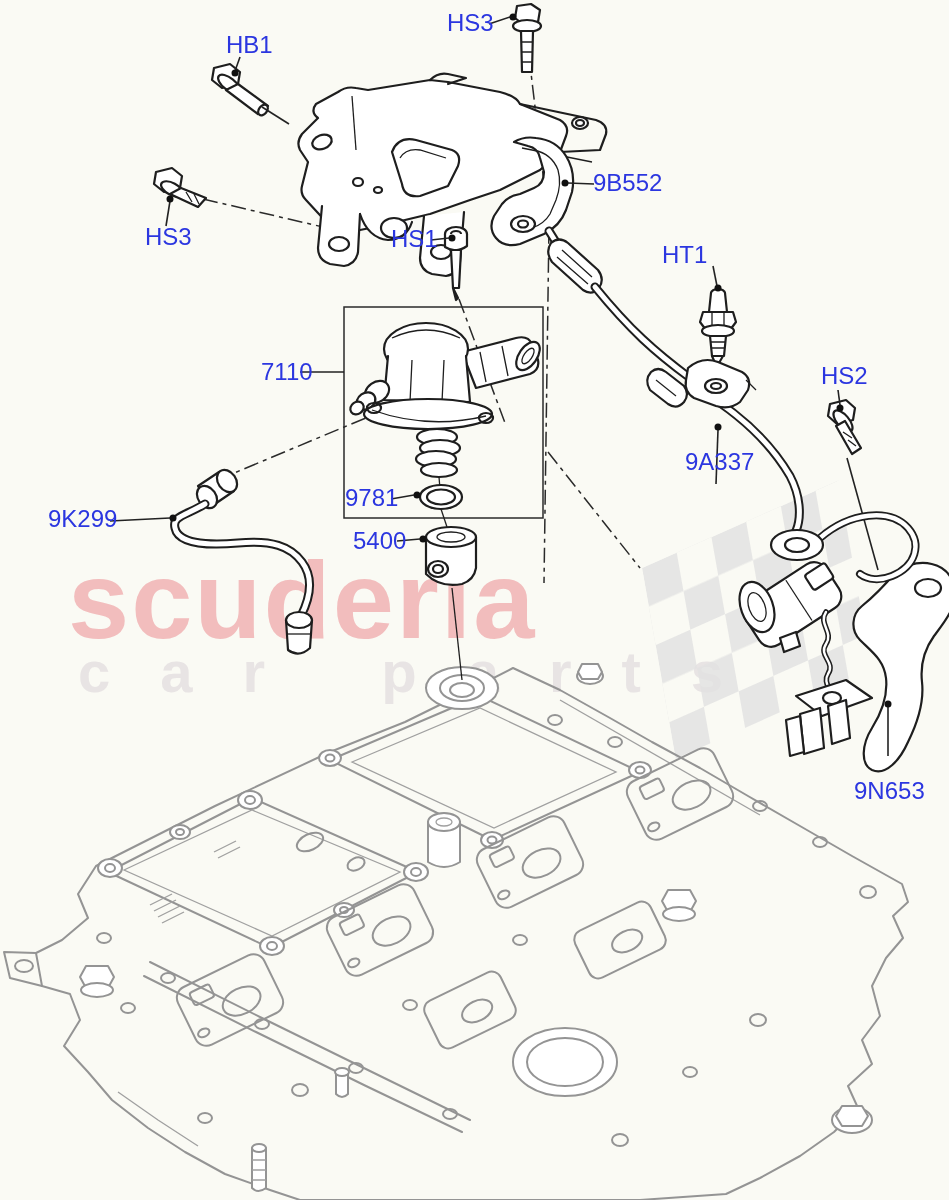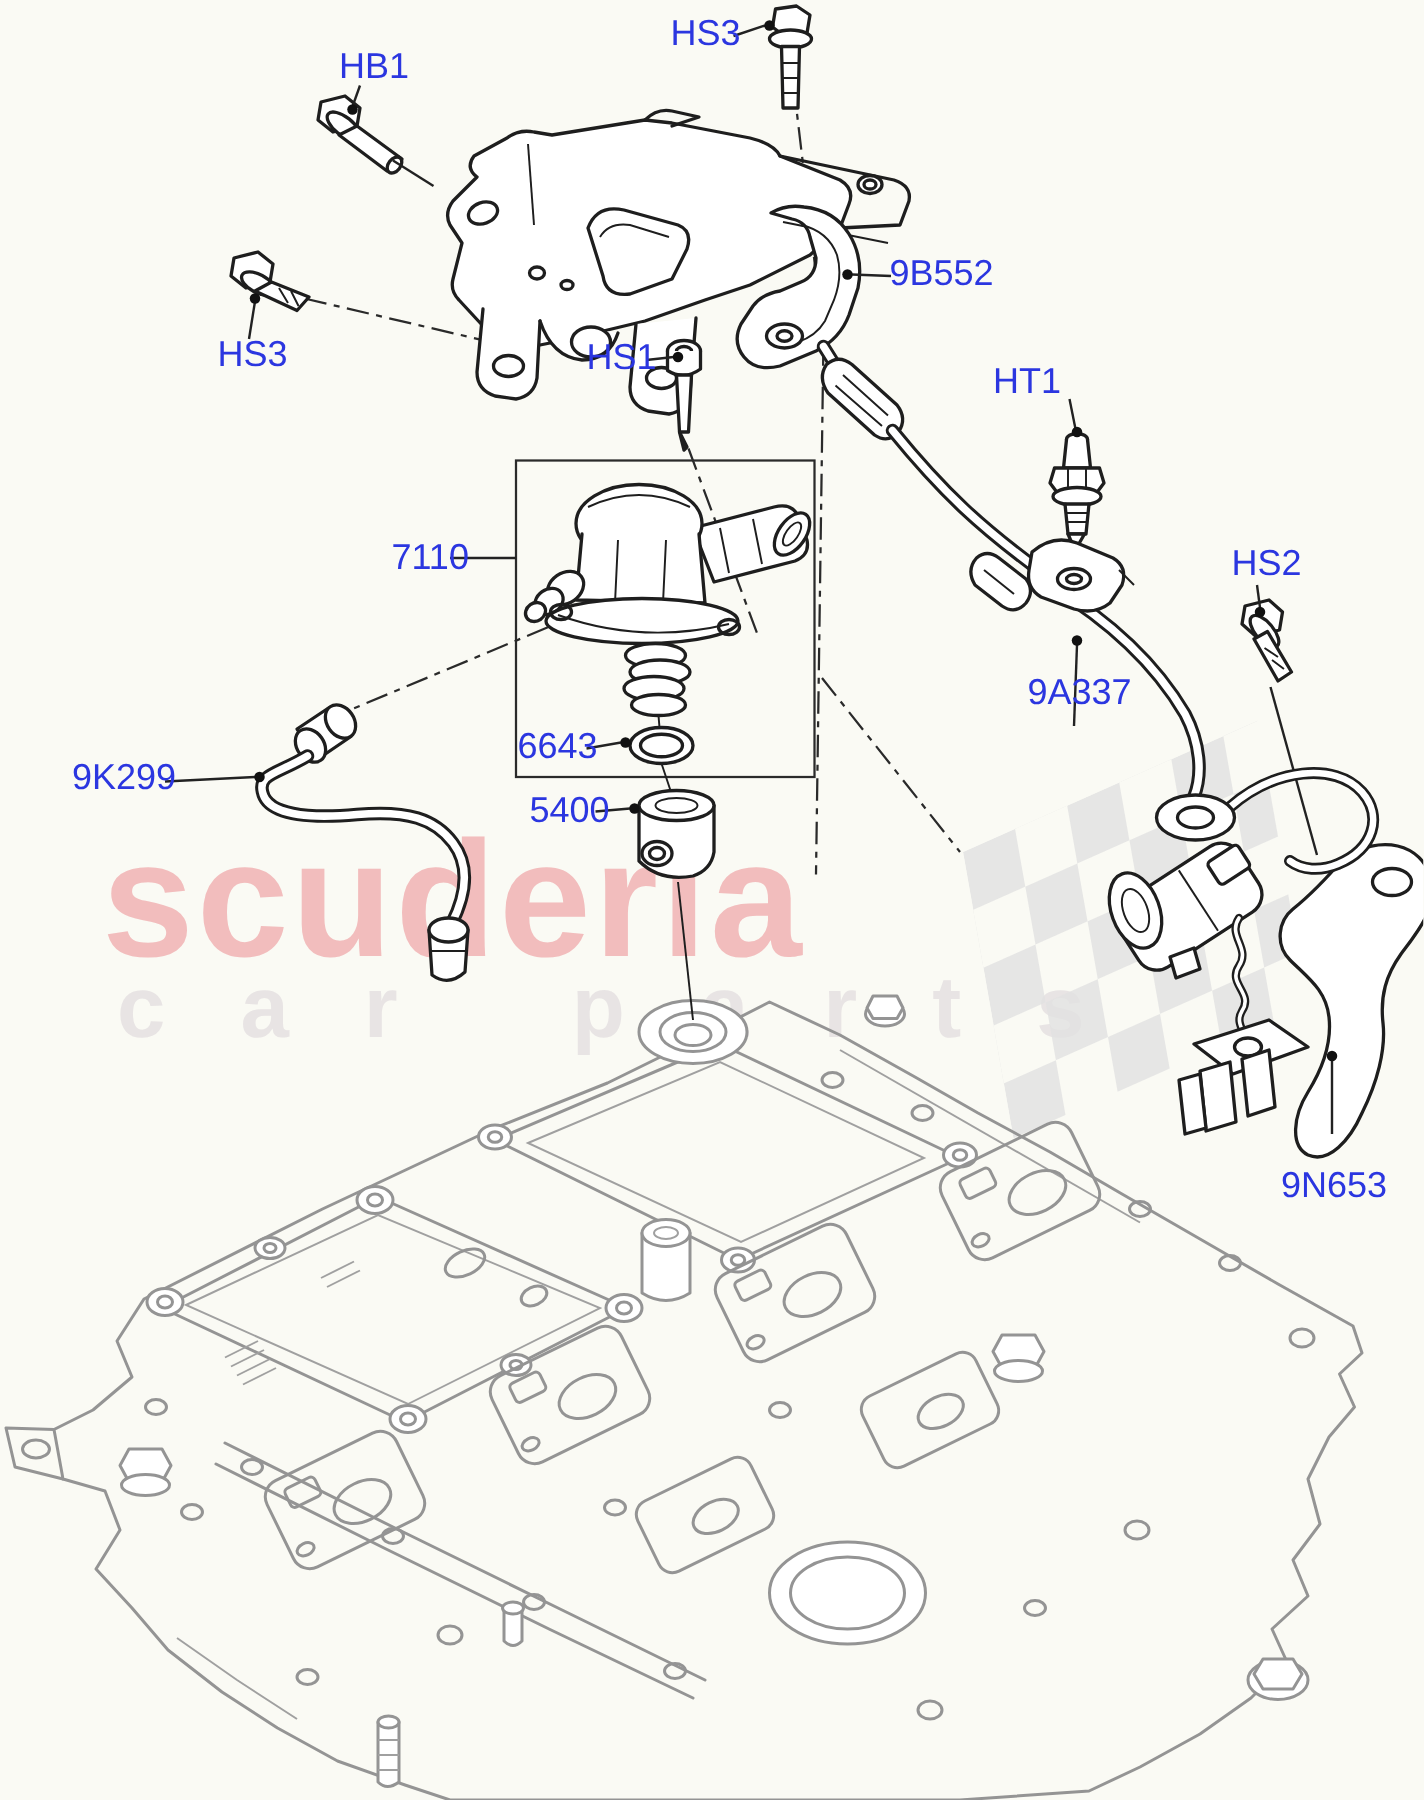--- a/index.html
+++ b/index.html
@@ -439,18 +439,18 @@
   </svg>
 
   <div class="part-label" style="left:226px;top:33px">HB1</div>
   <div class="part-label" style="left:447px;top:11px">HS3</div>
   <div class="part-label" style="left:145px;top:225px">HS3</div>
   <div class="part-label" style="left:391px;top:227px">HS1</div>
   <div class="part-label" style="left:593px;top:171px">9B552</div>
   <div class="part-label" style="left:662px;top:243px">HT1</div>
   <div class="part-label" style="left:821px;top:364px">HS2</div>
   <div class="part-label" style="left:261px;top:360px">7110</div>
-  <div class="part-label" style="left:345px;top:486px">6643</div>
+  <div class="part-label" style="left:345px;top:486px">9781</div>
   <div class="part-label" style="left:353px;top:529px">5400</div>
   <div class="part-label" style="left:48px;top:507px">9K299</div>
   <div class="part-label" style="left:685px;top:450px">9A337</div>
   <div class="part-label" style="left:854px;top:779px">9N653</div>
 </div>
 
 </body></html>

